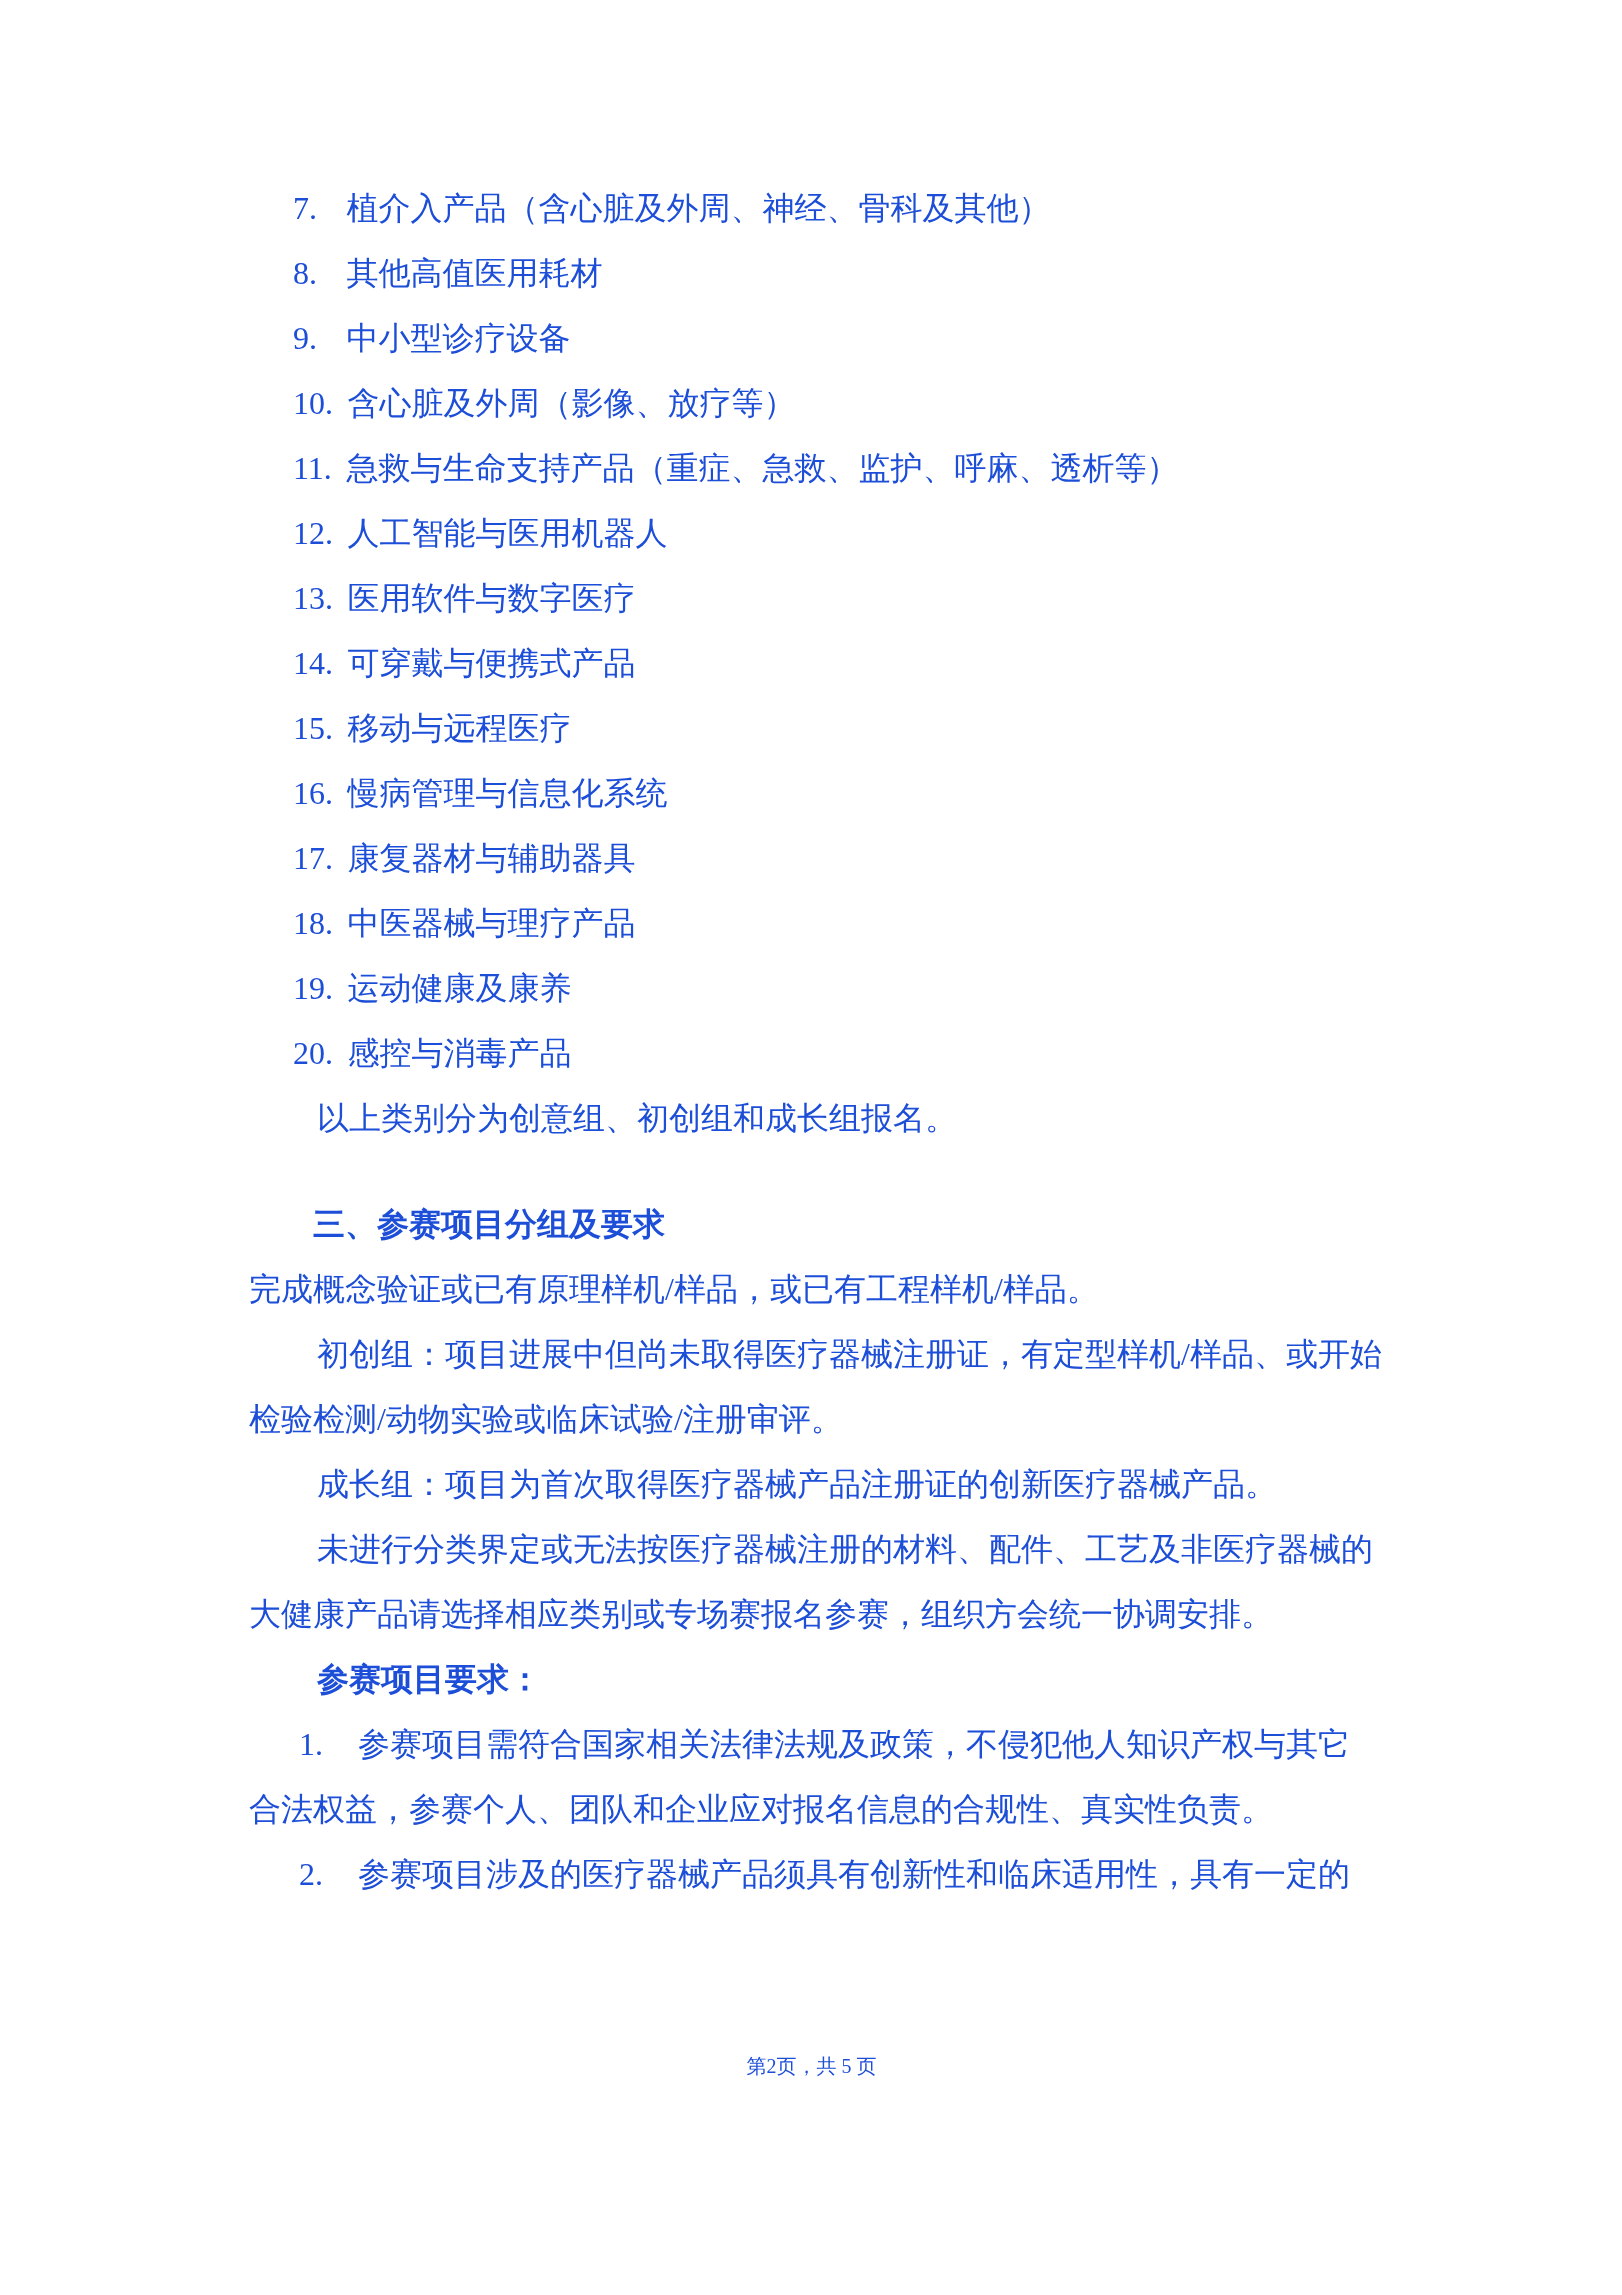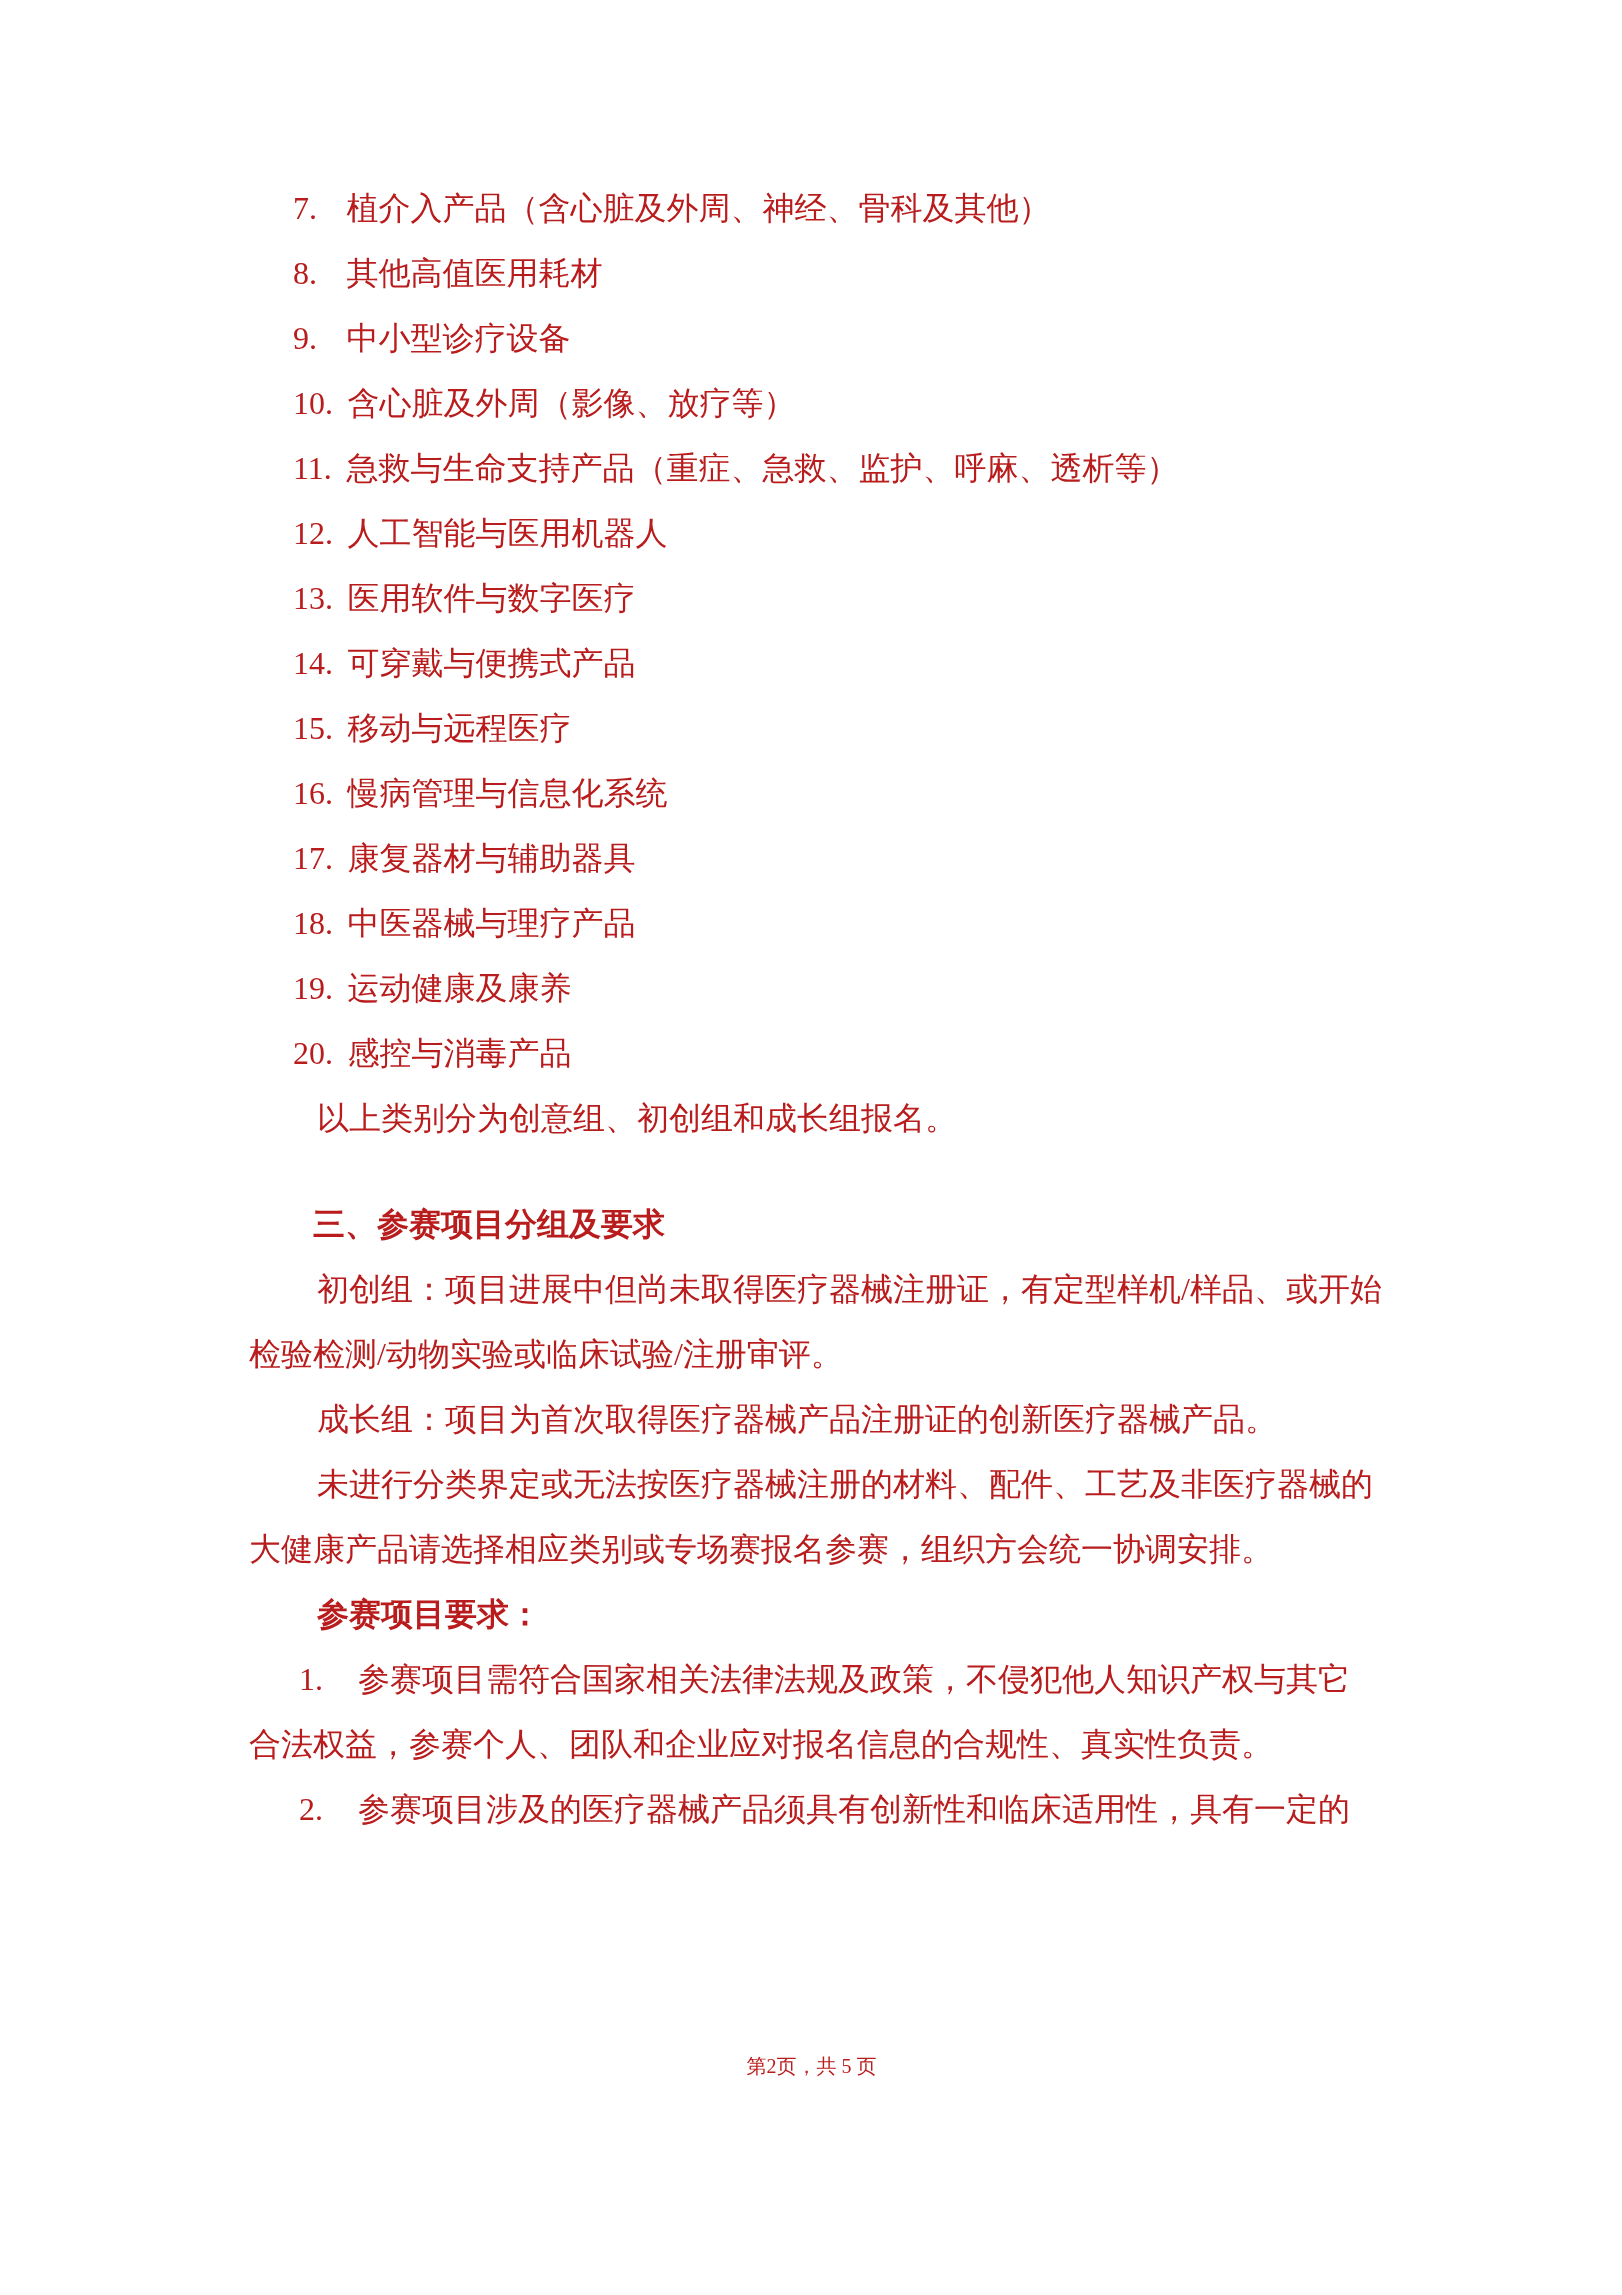--- a/index.html
+++ b/index.html
@@ -7,21 +7,21 @@
     padding: 0;
     background: #ffffff;
   }
   .page {
     position: relative;
     width: 1623px;
     height: 2295px;
     background: #ffffff;
     overflow: hidden;
     font-family: "Liberation Serif", "DejaVu Serif", serif;
-    color: #b91c1c;
+    color: #1d4ed8;
     font-size: 32px;
   }
   .body-col {
     position: absolute;
     left: 249px;
     top: 176px;
     width: 1126px;
   }
   .line {
     line-height: 65px;
@@ -118,20 +118,21 @@
     </div>
     <div class="line li">
       <span class="num">20.</span><span class="txt">感控与消毒产品</span>
     </div>
 
     <div class="line indent">以上类别分为创意组、初创组和成长组报名。</div>
 
     <div class="line section-title">三、参赛项目分组及要求</div>
 
 
+    <div class="line flush">完成概念验证或已有原理样机/样品，或已有工程样机/样品。</div>
 
     <div class="line indent">初创组：项目进展中但尚未取得医疗器械注册证，有定型样机/样品、或开始</div>
     <div class="line flush">检验检测/动物实验或临床试验/注册审评。</div>
 
     <div class="line indent">成长组：项目为首次取得医疗器械产品注册证的创新医疗器械产品。</div>
 
     <div class="line indent">未进行分类界定或无法按医疗器械注册的材料、配件、工艺及非医疗器械的</div>
     <div class="line flush">大健康产品请选择相应类别或专场赛报名参赛，组织方会统一协调安排。</div>
 
     <div class="line indent bold">参赛项目要求：</div>

